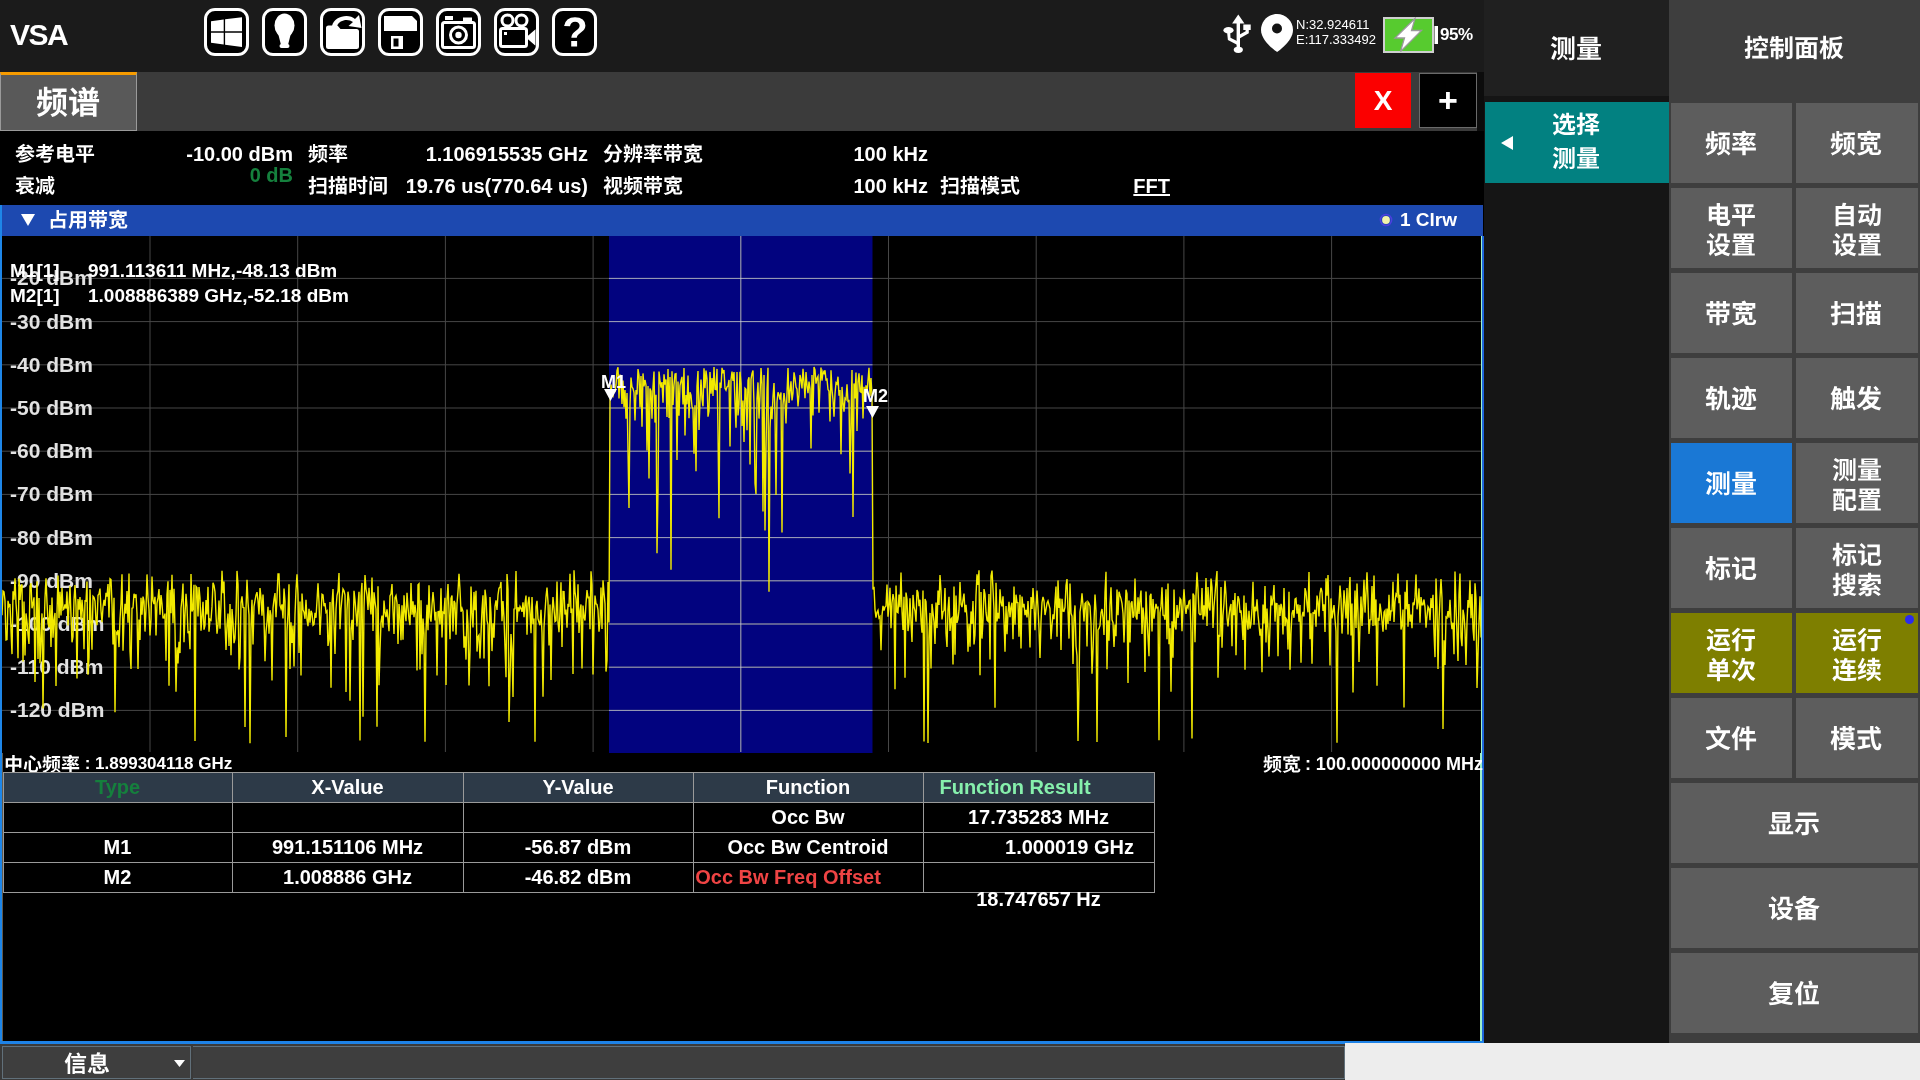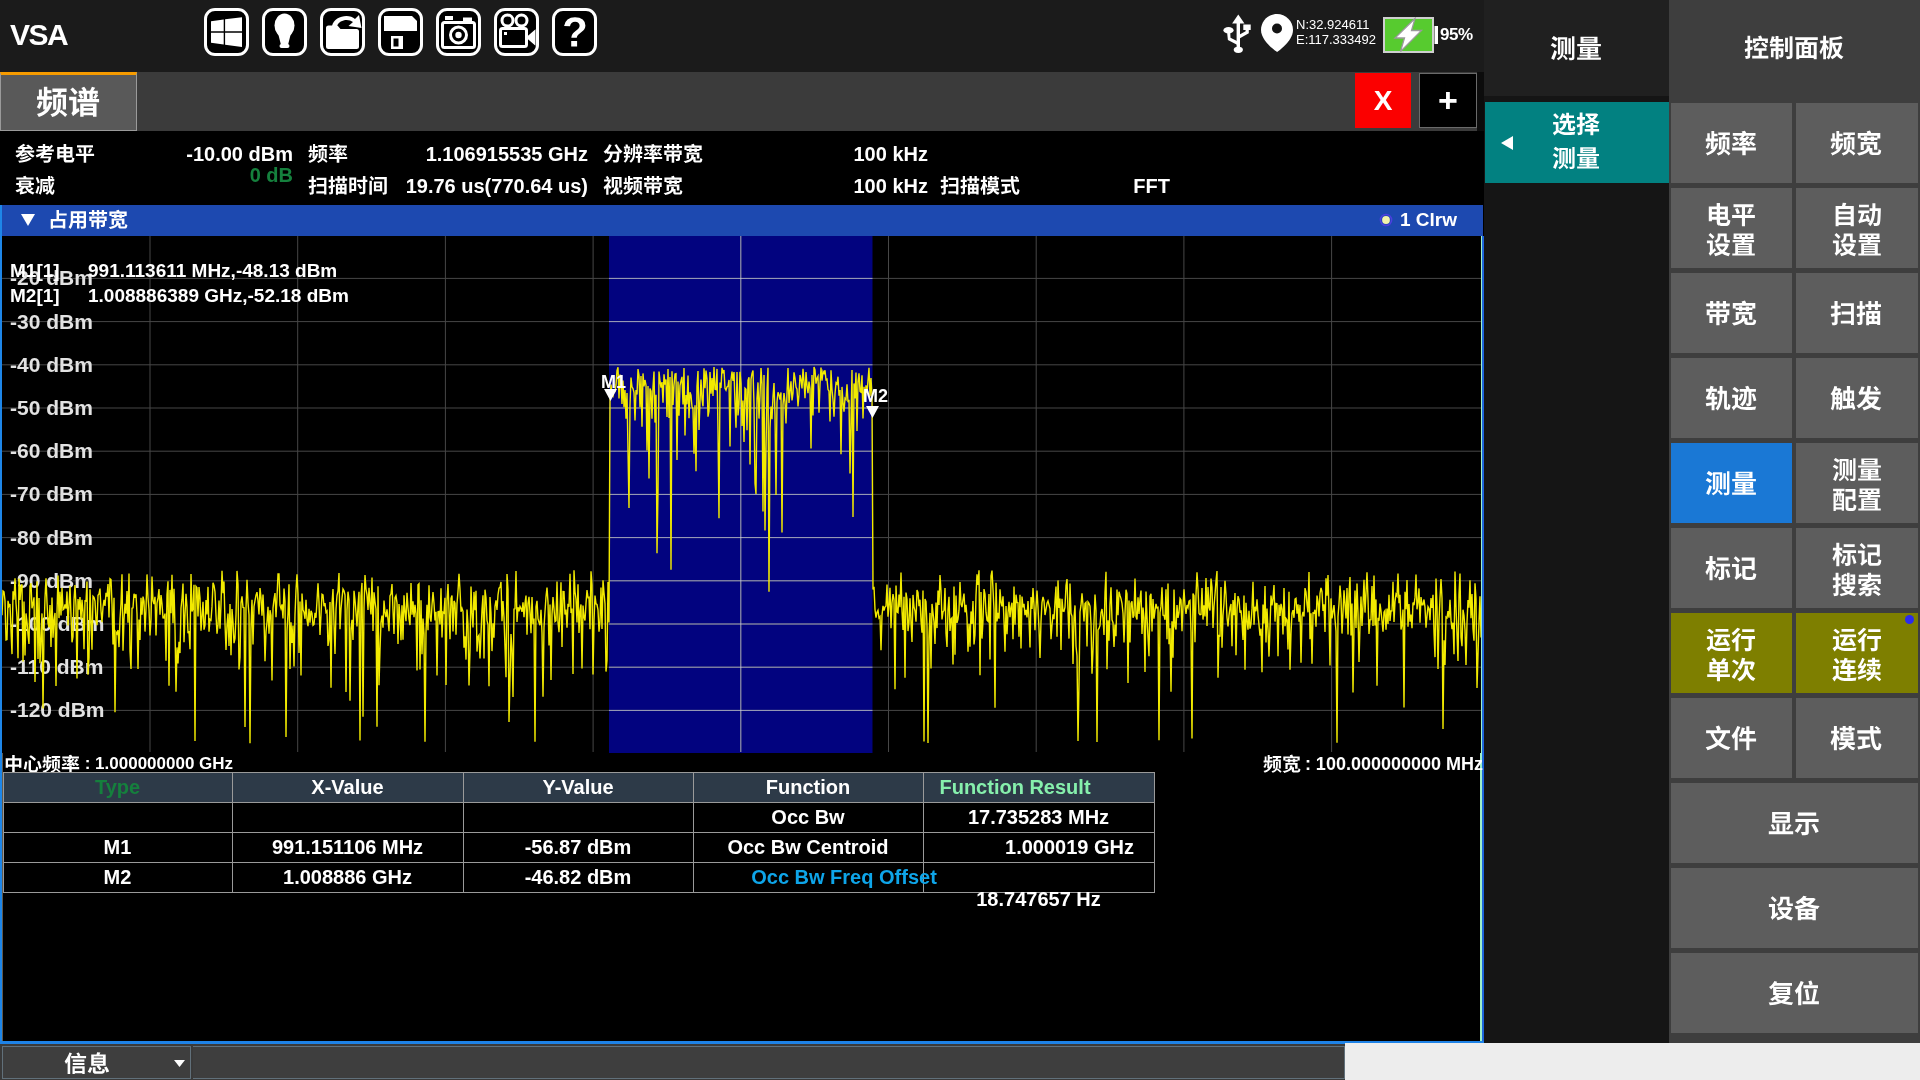--- a/index.html
+++ b/index.html
@@ -135,21 +135,21 @@
     <svg width="81" height="26" viewBox="0 -20.0 81 26" style="display:block">
       <path d="M8.7 -16.1V-5.4H11.0V-14.0H16.2V-5.4H18.6V-16.1ZM12.4 -12.9V-9.7C12.4 -6.6 11.9 -2.6 6.8 0.1C7.2 0.4 8.0 1.3 8.3 1.8C10.8 0.5 12.3 -1.2 13.3 -3.1V-0.6C13.3 1.1 13.9 1.5 15.6 1.5H16.9C19.0 1.5 19.3 0.6 19.5 -2.5C18.9 -2.7 18.2 -3.0 17.6 -3.4C17.6 -0.8 17.5 -0.2 17.0 -0.2H16.0C15.6 -0.2 15.5 -0.4 15.5 -0.9V-5.5H14.2C14.6 -6.9 14.7 -8.4 14.7 -9.6V-12.9ZM2.6 -15.9C3.2 -15.3 3.8 -14.4 4.1 -13.6H1.1V-11.5H5.3C4.2 -9.2 2.4 -7.1 0.6 -5.9C0.8 -5.4 1.3 -4.1 1.5 -3.4C2.1 -3.8 2.7 -4.3 3.2 -4.9V1.8H5.5V-6.0C6.0 -5.3 6.6 -4.5 6.9 -3.9L8.4 -5.8C8.0 -6.2 6.8 -7.6 6.0 -8.5C6.9 -9.8 7.6 -11.3 8.1 -12.9L6.9 -13.7L6.4 -13.6H5.0L6.3 -14.4C6.0 -15.2 5.2 -16.2 4.5 -17.0Z M22.1 -8.0C21.8 -6.6 21.2 -5.2 20.4 -4.2C20.9 -3.9 21.8 -3.4 22.2 -3.1C22.9 -4.2 23.7 -5.9 24.1 -7.6ZM30.7 -12.1V-2.7H32.7V-10.3H36.7V-2.7H38.7V-12.1H35.3L36.0 -13.8H39.1V-15.9H30.2V-13.8H33.8C33.6 -13.2 33.4 -12.6 33.2 -12.1ZM33.7 -9.5C33.7 -3.0 33.6 -1.0 29.0 0.2C29.4 0.6 29.9 1.4 30.1 1.9C32.5 1.2 33.8 0.3 34.6 -1.2C35.9 -0.3 37.4 1.0 38.2 1.8L39.5 0.4C38.7 -0.5 37.0 -1.8 35.7 -2.7L34.9 -1.8C35.6 -3.6 35.7 -6.0 35.7 -9.5ZM28.1 -7.8C27.8 -6.3 27.3 -5.0 26.7 -4.0V-9.0H30.1V-11.1H27.1V-12.9H29.6V-14.9H27.1V-17.0H25.0V-11.1H23.7V-15.3H21.8V-11.1H20.6V-9.0H24.5V-2.9H25.8C24.6 -1.5 22.9 -0.6 20.6 0.0C21.0 0.5 21.5 1.2 21.7 1.9C26.6 0.3 29.1 -2.3 30.2 -7.3Z M41.3 -10.4V-6.0H43.4V0.1H45.8V-4.6H48.7V1.8H51.2V-4.6H54.6V-2.3C54.6 -2.1 54.5 -2.0 54.3 -2.0C54.0 -2.0 53.2 -2.0 52.5 -2.0C52.8 -1.4 53.1 -0.6 53.2 0.1C54.4 0.1 55.4 0.1 56.1 -0.3C56.9 -0.6 57.0 -1.2 57.0 -2.2V-6.0H58.7V-10.4ZM48.7 -6.7H43.7V-8.4H48.7ZM51.2 -6.7V-8.4H56.3V-6.7ZM53.7 -16.9V-14.9H51.2V-16.9H48.8V-14.9H46.3V-16.9H43.9V-14.9H41.0V-12.9H43.9V-11.2H46.3V-12.9H48.8V-11.3H51.2V-12.9H53.7V-11.2H56.1V-12.9H59.1V-14.9H56.1V-16.9Z M63.6 -8.5V-2.2H66.0V-6.5H73.8V-2.4H76.4V-8.5ZM68.2 -16.5 68.6 -15.4H61.4V-11.1H63.6V-10.1H66.1V-9.0H68.6V-10.1H71.4V-9.0H73.9V-10.1H76.5V-11.1H78.7V-15.4H71.6C71.4 -16.0 71.0 -16.7 70.8 -17.2ZM71.4 -12.8V-11.9H68.6V-12.8H66.1V-11.9H63.6V-13.3H76.3V-11.9H73.9V-12.8ZM68.2 -5.9V-4.3C68.2 -3.0 67.6 -1.2 60.6 0.1C61.2 0.5 62.0 1.5 62.3 2.0C67.1 1.0 69.2 -0.5 70.2 -2.0V-1.1C70.2 0.9 70.8 1.6 73.3 1.6C73.8 1.6 75.9 1.6 76.4 1.6C78.5 1.6 79.1 0.8 79.4 -2.1C78.8 -2.2 77.8 -2.6 77.3 -3.0C77.2 -0.8 77.0 -0.5 76.2 -0.5C75.7 -0.5 74.0 -0.5 73.6 -0.5C72.8 -0.5 72.6 -0.5 72.6 -1.1V-3.9H70.8L70.8 -4.3V-5.9Z" fill="#fff"></path>
     </svg>
   </div>
 <div style="position:absolute;top:172px;font:700 20px 'Liberation Sans',sans-serif;color:#fff;white-space:pre;line-height:29px;right:992px;text-align:right;">100 kHz</div>
 <div style="position:absolute;left:940px;top:173px">
     <svg width="81" height="26" viewBox="0 -20.0 81 26" style="display:block">
       <path d="M3.5 -16.9V-13.3H0.8V-11.1H3.5V-7.5L0.6 -6.9L1.2 -4.6L3.5 -5.2V-0.8C3.5 -0.5 3.4 -0.4 3.1 -0.4C2.8 -0.4 2.0 -0.4 1.2 -0.4C1.5 0.2 1.8 1.1 1.9 1.7C3.3 1.7 4.3 1.7 4.9 1.3C5.6 1.0 5.8 0.4 5.8 -0.8V-5.7L8.4 -6.4L8.1 -8.6L5.8 -8.1V-11.1H8.1V-13.3H5.8V-16.9ZM8.5 -15.2V-13.0H16.1V-8.9H8.9V-6.5H16.1V-1.7H8.3V0.5H16.1V1.6H18.4V-15.2Z M34.5 -17.0V-14.4H31.8V-17.0H29.5V-14.4H27.2V-12.2H29.5V-10.0H31.8V-12.2H34.5V-10.0H36.8V-12.2H39.2V-14.4H36.8V-17.0ZM30.0 -3.3H32.1V-1.4H30.0ZM30.0 -5.4V-7.3H32.1V-5.4ZM36.3 -3.3V-1.4H34.2V-3.3ZM36.3 -5.4H34.2V-7.3H36.3ZM27.9 -9.3V1.7H30.0V0.7H36.3V1.6H38.6V-9.3ZM22.8 -17.0V-13.2H20.7V-11.0H22.8V-7.4L20.4 -6.8L20.9 -4.5L22.8 -5.1V-1.0C22.8 -0.8 22.7 -0.7 22.5 -0.7C22.2 -0.7 21.5 -0.7 20.8 -0.7C21.1 -0.1 21.4 0.9 21.4 1.5C22.7 1.5 23.6 1.4 24.2 1.1C24.8 0.7 25.0 0.1 25.0 -1.0V-5.7L27.0 -6.3L26.7 -8.5L25.0 -8.0V-11.0H26.8V-13.2H25.0V-17.0Z M50.2 -8.1H55.7V-7.2H50.2ZM50.2 -10.5H55.7V-9.6H50.2ZM54.4 -17.0V-15.6H52.1V-17.0H49.8V-15.6H47.5V-13.7H49.8V-12.5H52.1V-13.7H54.4V-12.5H56.7V-13.7H59.0V-15.6H56.7V-17.0ZM48.0 -12.2V-5.5H51.9C51.8 -5.1 51.8 -4.7 51.7 -4.4H47.1V-2.4H50.9C50.2 -1.4 48.8 -0.6 46.3 -0.1C46.8 0.3 47.4 1.2 47.6 1.8C50.9 1.0 52.5 -0.2 53.3 -2.0C54.3 -0.1 55.9 1.1 58.1 1.8C58.4 1.2 59.1 0.2 59.6 -0.2C57.8 -0.6 56.5 -1.3 55.6 -2.4H59.1V-4.4H54.1L54.2 -5.5H58.1V-12.2ZM43.0 -17.0V-13.3H40.8V-11.0H43.0V-10.5C42.5 -8.3 41.5 -5.7 40.4 -4.2C40.8 -3.6 41.3 -2.5 41.5 -1.8C42.1 -2.7 42.6 -3.8 43.0 -5.1V1.8H45.3V-7.3C45.7 -6.5 46.1 -5.6 46.3 -5.0L47.7 -6.7C47.4 -7.3 45.9 -9.6 45.3 -10.3V-11.0H47.1V-13.3H45.3V-17.0Z M70.9 -16.9C70.9 -15.8 70.9 -14.7 70.9 -13.6H61.0V-11.2H71.0C71.5 -4.1 73.0 1.8 76.5 1.8C78.4 1.8 79.2 0.9 79.5 -2.9C78.9 -3.2 78.0 -3.8 77.4 -4.3C77.3 -1.8 77.1 -0.7 76.7 -0.7C75.2 -0.7 74.0 -5.4 73.6 -11.2H79.0V-13.6H77.1L78.5 -14.8C77.9 -15.4 76.8 -16.4 75.9 -17.0L74.3 -15.7C75.1 -15.1 76.1 -14.2 76.6 -13.6H73.5C73.4 -14.7 73.4 -15.8 73.4 -16.9ZM61.0 -1.2 61.7 1.2C64.3 0.7 67.8 -0.0 71.1 -0.8L71.0 -2.9L67.2 -2.2V-6.6H70.4V-9.0H61.8V-6.6H64.8V-1.8C63.4 -1.6 62.1 -1.3 61.0 -1.2Z" fill="#fff"></path>
     </svg>
   </div>
-<div style="position:absolute;top:172px;font:700 20px 'Liberation Sans',sans-serif;color:#fff;white-space:pre;line-height:29px;right:750px;text-align:center;">FFT</div>
+<div style="position:absolute;top:172px;font:700 20px 'Liberation Sans',sans-serif;color:#fff;white-space:pre;line-height:29px;right:750px;text-align:center;text-decoration:underline;">FFT</div>
 <div class="abs" style="left:2px;top:205px;width:1481px;height:31px;background:#1d49b0"></div>
 <svg class="abs" style="left:21px;top:214px" width="14" height="12" viewBox="0 0 14 12">
     <path d="M0 0 h14 l-7 12 z" fill="#fff"></path>
   </svg>
 <div style="position:absolute;left:48px;top:207px">
     <svg width="81" height="26" viewBox="0 -20.0 81 26" style="display:block">
       <path d="M2.7 -7.9V1.7H5.0V0.7H14.8V1.6H17.3V-7.9H11.0V-11.4H18.7V-13.6H11.0V-17.0H8.5V-7.9ZM5.0 -1.5V-5.7H14.8V-1.5Z M22.8 -15.7V-8.5C22.8 -5.7 22.7 -2.1 20.5 0.3C21.0 0.6 22.0 1.5 22.4 1.9C23.8 0.3 24.5 -1.9 24.9 -4.1H29.0V1.5H31.4V-4.1H35.6V-1.1C35.6 -0.7 35.5 -0.6 35.1 -0.6C34.8 -0.6 33.4 -0.6 32.3 -0.6C32.6 0.0 33.0 1.0 33.1 1.7C34.9 1.7 36.1 1.6 36.9 1.3C37.8 0.9 38.0 0.2 38.0 -1.0V-15.7ZM25.2 -13.4H29.0V-11.0H25.2ZM35.6 -13.4V-11.0H31.4V-13.4ZM25.2 -8.8H29.0V-6.3H25.1C25.2 -7.1 25.2 -7.8 25.2 -8.5ZM35.6 -8.8V-6.3H31.4V-8.8Z M41.3 -10.4V-6.0H43.4V0.1H45.8V-4.6H48.7V1.8H51.2V-4.6H54.6V-2.3C54.6 -2.1 54.5 -2.0 54.3 -2.0C54.0 -2.0 53.2 -2.0 52.5 -2.0C52.8 -1.4 53.1 -0.6 53.2 0.1C54.4 0.1 55.4 0.1 56.1 -0.3C56.9 -0.6 57.0 -1.2 57.0 -2.2V-6.0H58.7V-10.4ZM48.7 -6.7H43.7V-8.4H48.7ZM51.2 -6.7V-8.4H56.3V-6.7ZM53.7 -16.9V-14.9H51.2V-16.9H48.8V-14.9H46.3V-16.9H43.9V-14.9H41.0V-12.9H43.9V-11.2H46.3V-12.9H48.8V-11.3H51.2V-12.9H53.7V-11.2H56.1V-12.9H59.1V-14.9H56.1V-16.9Z M63.6 -8.5V-2.2H66.0V-6.5H73.8V-2.4H76.4V-8.5ZM68.2 -16.5 68.6 -15.4H61.4V-11.1H63.6V-10.1H66.1V-9.0H68.6V-10.1H71.4V-9.0H73.9V-10.1H76.5V-11.1H78.7V-15.4H71.6C71.4 -16.0 71.0 -16.7 70.8 -17.2ZM71.4 -12.8V-11.9H68.6V-12.8H66.1V-11.9H63.6V-13.3H76.3V-11.9H73.9V-12.8ZM68.2 -5.9V-4.3C68.2 -3.0 67.6 -1.2 60.6 0.1C61.2 0.5 62.0 1.5 62.3 2.0C67.1 1.0 69.2 -0.5 70.2 -2.0V-1.1C70.2 0.9 70.8 1.6 73.3 1.6C73.8 1.6 75.9 1.6 76.4 1.6C78.5 1.6 79.1 0.8 79.4 -2.1C78.8 -2.2 77.8 -2.6 77.3 -3.0C77.2 -0.8 77.0 -0.5 76.2 -0.5C75.7 -0.5 74.0 -0.5 73.6 -0.5C72.8 -0.5 72.6 -0.5 72.6 -1.1V-3.9H70.8L70.8 -4.3V-5.9Z" fill="#fff"></path>
     </svg>
   </div>
 <svg class="abs" style="left:1378px;top:212px" width="16" height="16" viewBox="0 0 16 16">
@@ -212,21 +212,21 @@
 <path d="M608.5 165 l-6.5 -12 h13 z" fill="#fff"></path>
 <text x="599" y="152" font-family="Liberation Sans" font-size="18" font-weight="700" fill="#fff">M1</text>
 <path d="M870.5 182 l-6.5 -12 h13 z" fill="#fff"></path>
 <text x="861" y="166" font-family="Liberation Sans" font-size="18" font-weight="700" fill="#fff">M2</text>
 </svg>
 <div style="position:absolute;left:4px;top:752px">
     <svg width="77" height="25" viewBox="0 -19.0 77 25" style="display:block">
       <path d="M8.2 -16.1V-12.8H1.7V-3.2H4.0V-4.3H8.2V1.7H10.7V-4.3H15.0V-3.3H17.4V-12.8H10.7V-16.1ZM4.0 -6.5V-10.6H8.2V-6.5ZM15.0 -6.5H10.7V-10.6H15.0Z M24.6 -10.7V-1.9C24.6 0.6 25.3 1.3 27.8 1.3C28.3 1.3 30.4 1.3 31.0 1.3C33.3 1.3 33.9 0.2 34.2 -3.4C33.6 -3.6 32.6 -4.0 32.0 -4.4C31.9 -1.4 31.7 -0.8 30.8 -0.8C30.3 -0.8 28.5 -0.8 28.0 -0.8C27.1 -0.8 27.0 -0.9 27.0 -1.9V-10.7ZM21.1 -9.6C20.9 -7.0 20.4 -4.2 19.7 -2.2L22.0 -1.2C22.6 -3.4 23.1 -6.7 23.4 -9.2ZM33.0 -9.3C34.0 -7.1 35.0 -4.1 35.3 -2.1L37.6 -3.1C37.2 -5.1 36.2 -7.9 35.1 -10.2ZM25.3 -14.3C27.0 -13.1 29.4 -11.3 30.4 -10.1L32.1 -11.9C31.0 -13.1 28.5 -14.8 26.8 -15.8Z M40.0 -7.6C39.7 -6.3 39.1 -4.9 38.4 -4.0C38.9 -3.7 39.7 -3.2 40.1 -2.9C40.8 -4.0 41.5 -5.6 41.9 -7.2ZM48.1 -11.5V-2.5H50.0V-9.8H53.8V-2.6H55.8V-11.5H52.6L53.2 -13.1H56.2V-15.1H47.7V-13.1H51.1C50.9 -12.6 50.7 -12.0 50.5 -11.5ZM51.0 -9.1C51.0 -2.9 51.0 -0.9 46.5 0.2C46.9 0.6 47.4 1.3 47.6 1.8C49.9 1.2 51.1 0.3 51.9 -1.2C53.1 -0.3 54.5 0.9 55.3 1.7L56.6 0.4C55.7 -0.5 54.1 -1.7 53.0 -2.5L52.2 -1.7C52.8 -3.4 52.9 -5.7 52.9 -9.1ZM45.7 -7.4C45.4 -6.0 45.0 -4.8 44.3 -3.8V-8.5H47.6V-10.5H44.7V-12.3H47.2V-14.1H44.7V-16.1H42.7V-10.5H41.5V-14.5H39.7V-10.5H38.6V-8.5H42.3V-2.8H43.5C42.4 -1.4 40.7 -0.6 38.5 0.0C39.0 0.4 39.4 1.2 39.7 1.8C44.3 0.3 46.6 -2.2 47.7 -7.0Z M72.5 -12.2C71.9 -11.5 70.9 -10.4 70.1 -9.8L71.7 -8.8C72.5 -9.4 73.6 -10.2 74.4 -11.1ZM58.3 -10.9C59.3 -10.3 60.6 -9.4 61.1 -8.8L62.7 -10.1C62.1 -10.7 60.8 -11.6 59.8 -12.1ZM57.8 -3.9V-1.8H65.3V1.7H67.7V-1.8H75.2V-3.9H67.7V-5.2H65.3V-3.9ZM64.8 -15.7 65.4 -14.6H58.3V-12.6H64.8C64.4 -11.9 64.0 -11.4 63.8 -11.2C63.5 -10.9 63.2 -10.6 62.9 -10.6C63.1 -10.1 63.4 -9.2 63.6 -8.8C63.8 -8.9 64.3 -9.0 65.7 -9.1C65.1 -8.5 64.5 -8.0 64.2 -7.8C63.5 -7.2 63.1 -6.9 62.6 -6.8C62.8 -6.3 63.1 -5.4 63.2 -5.0C63.7 -5.2 64.4 -5.3 69.0 -5.8C69.1 -5.4 69.2 -5.1 69.3 -4.8L71.1 -5.5C70.9 -5.9 70.7 -6.5 70.3 -7.1C71.5 -6.4 72.7 -5.5 73.4 -4.9L75.1 -6.2C74.2 -7.0 72.5 -8.0 71.3 -8.7L70.0 -7.6C69.7 -8.1 69.4 -8.5 69.1 -8.9L67.4 -8.3C67.6 -8.0 67.9 -7.7 68.1 -7.4L66.1 -7.2C67.6 -8.4 69.1 -9.9 70.4 -11.4L68.7 -12.5C68.3 -12.0 67.9 -11.4 67.5 -10.9L65.7 -10.9C66.2 -11.4 66.7 -12.0 67.1 -12.6H74.9V-14.6H68.1C67.9 -15.1 67.5 -15.8 67.1 -16.2ZM57.8 -6.7 58.9 -4.9C60.0 -5.4 61.3 -6.1 62.6 -6.8L62.9 -7.0L62.5 -8.6C60.8 -7.9 59.0 -7.2 57.8 -6.7Z" fill="#fff"></path>
     </svg>
   </div>
-<div style="position:absolute;top:752px;font:700 17px 'Liberation Sans',sans-serif;color:#fff;white-space:pre;line-height:24px;left:80px;"> : 1.000000000 GHz</div>
+<div style="position:absolute;top:752px;font:700 17px 'Liberation Sans',sans-serif;color:#fff;white-space:pre;line-height:24px;left:80px;"> : 1.899304118 GHz</div>
 <div style="position:absolute;left:1263px;top:752px">
     <svg width="39" height="25" viewBox="0 -19.0 39 25" style="display:block">
       <path d="M2.0 -7.6C1.7 -6.3 1.1 -4.9 0.4 -4.0C0.9 -3.7 1.7 -3.2 2.1 -2.9C2.8 -4.0 3.5 -5.6 3.9 -7.2ZM10.1 -11.5V-2.5H12.0V-9.8H15.8V-2.6H17.8V-11.5H14.6L15.2 -13.1H18.2V-15.1H9.7V-13.1H13.1C12.9 -12.6 12.7 -12.0 12.5 -11.5ZM13.0 -9.1C13.0 -2.9 13.0 -0.9 8.5 0.2C8.9 0.6 9.4 1.3 9.6 1.8C11.9 1.2 13.1 0.3 13.9 -1.2C15.1 -0.3 16.5 0.9 17.3 1.7L18.6 0.4C17.7 -0.5 16.1 -1.7 15.0 -2.5L14.2 -1.7C14.8 -3.4 14.9 -5.7 14.9 -9.1ZM7.7 -7.4C7.4 -6.0 7.0 -4.8 6.3 -3.8V-8.5H9.6V-10.5H6.7V-12.3H9.2V-14.1H6.7V-16.1H4.7V-10.5H3.5V-14.5H1.7V-10.5H0.6V-8.5H4.3V-2.8H5.5C4.4 -1.4 2.7 -0.6 0.5 0.0C1.0 0.4 1.4 1.2 1.7 1.8C6.3 0.3 8.6 -2.2 9.7 -7.0Z M22.4 -8.1V-2.1H24.7V-6.2H32.1V-2.3H34.6V-8.1ZM26.8 -15.7 27.2 -14.6H20.3V-10.5H22.4V-9.6H24.8V-8.6H27.2V-9.6H29.8V-8.5H32.2V-9.6H34.6V-10.5H36.7V-14.6H30.0C29.8 -15.2 29.5 -15.8 29.2 -16.4ZM29.8 -12.2V-11.3H27.2V-12.2H24.8V-11.3H22.4V-12.7H34.5V-11.3H32.2V-12.2ZM26.8 -5.6V-4.1C26.8 -2.9 26.2 -1.1 19.6 0.1C20.2 0.5 20.9 1.4 21.2 1.9C25.7 0.9 27.8 -0.5 28.7 -1.9V-1.0C28.7 0.9 29.3 1.5 31.7 1.5C32.1 1.5 34.1 1.5 34.6 1.5C36.6 1.5 37.2 0.8 37.4 -2.0C36.8 -2.1 35.9 -2.5 35.4 -2.8C35.3 -0.7 35.2 -0.4 34.4 -0.4C33.9 -0.4 32.3 -0.4 32.0 -0.4C31.1 -0.4 31.0 -0.5 31.0 -1.0V-3.7H29.3L29.3 -4.0V-5.6Z" fill="#fff"></path>
     </svg>
   </div>
 <div style="position:absolute;top:751px;font:700 18px 'Liberation Sans',sans-serif;color:#fff;white-space:pre;line-height:26px;right:437px;text-align:center;"> : 100.000000000 MHz</div>
 <div class="abs" style="left:3px;top:772px;width:1151px;height:30px;background:#2d3a48"></div>
 <div class="abs" style="left:3px;top:772px;width:1151px;height:1px;background:#9a9a9a"></div>
 <div class="abs" style="left:3px;top:802px;width:1151px;height:1px;background:#9a9a9a"></div>
 <div class="abs" style="left:3px;top:832px;width:1151px;height:1px;background:#9a9a9a"></div>
@@ -246,21 +246,21 @@
 <div style="position:absolute;top:803px;font:700 20px 'Liberation Sans',sans-serif;color:#fff;white-space:pre;line-height:29px;left:808.0px;transform:translateX(-50%);">Occ Bw</div>
 <div style="position:absolute;top:803px;font:700 20px 'Liberation Sans',sans-serif;color:#fff;white-space:pre;line-height:29px;left:1038.5px;transform:translateX(-50%);">17.735283 MHz</div>
 <div style="position:absolute;top:833px;font:700 20px 'Liberation Sans',sans-serif;color:#fff;white-space:pre;line-height:29px;left:117.5px;transform:translateX(-50%);">M1</div>
 <div style="position:absolute;top:833px;font:700 20px 'Liberation Sans',sans-serif;color:#fff;white-space:pre;line-height:29px;left:347.5px;transform:translateX(-50%);">991.151106 MHz</div>
 <div style="position:absolute;top:833px;font:700 20px 'Liberation Sans',sans-serif;color:#fff;white-space:pre;line-height:29px;left:578.0px;transform:translateX(-50%);">-56.87 dBm</div>
 <div style="position:absolute;top:833px;font:700 20px 'Liberation Sans',sans-serif;color:#fff;white-space:pre;line-height:29px;left:808.0px;transform:translateX(-50%);">Occ Bw Centroid</div>
 <div style="position:absolute;top:833px;font:700 20px 'Liberation Sans',sans-serif;color:#fff;white-space:pre;line-height:29px;left:1038.5px;transform:translateX(-50%);margin-left:31px;">1.000019 GHz</div>
 <div style="position:absolute;top:863px;font:700 20px 'Liberation Sans',sans-serif;color:#fff;white-space:pre;line-height:29px;left:117.5px;transform:translateX(-50%);">M2</div>
 <div style="position:absolute;top:863px;font:700 20px 'Liberation Sans',sans-serif;color:#fff;white-space:pre;line-height:29px;left:347.5px;transform:translateX(-50%);">1.008886 GHz</div>
 <div style="position:absolute;top:863px;font:700 20px 'Liberation Sans',sans-serif;color:#fff;white-space:pre;line-height:29px;left:578.0px;transform:translateX(-50%);">-46.82 dBm</div>
-<div style="position:absolute;top:863px;font:700 20px 'Liberation Sans',sans-serif;color:#0ea5e9;white-space:pre;line-height:29px;left:844px;transform:translateX(-50%);">Occ Bw Freq Offset</div>
+<div style="position:absolute;top:863px;font:700 20px 'Liberation Sans',sans-serif;color:#ef4444;white-space:pre;line-height:29px;left:788px;transform:translateX(-50%);">Occ Bw Freq Offset</div>
 <div style="position:absolute;top:863px;font:700 20px 'Liberation Sans',sans-serif;color:#fff;white-space:pre;line-height:29px;left:1038.5px;transform:translateX(-50%);margin-top:22px;">18.747657 Hz</div>
 <div style="position:absolute;left:1550px;top:32px">
     <svg width="53" height="34" viewBox="0 -26.0 53 34" style="display:block">
       <path d="M7.9 -20.7V-3.6H10.3V-18.5H14.8V-3.8H17.2V-20.7ZM22.0 -21.7V-0.8C22.0 -0.4 21.9 -0.3 21.5 -0.3C21.1 -0.3 19.9 -0.3 18.6 -0.3C18.9 0.4 19.3 1.6 19.4 2.2C21.2 2.2 22.5 2.2 23.3 1.7C24.2 1.3 24.4 0.6 24.4 -0.8V-21.7ZM18.4 -19.7V-3.7H20.8V-19.7ZM1.7 -19.6C3.1 -18.8 5.1 -17.6 6.0 -16.8L7.9 -19.3C6.9 -20.1 4.9 -21.2 3.6 -21.9ZM0.7 -12.6C2.1 -11.9 4.1 -10.7 5.0 -10.0L6.9 -12.5C5.8 -13.2 3.8 -14.2 2.5 -14.9ZM1.2 0.5 4.0 2.1C5.0 -0.5 6.2 -3.5 7.0 -6.3L4.5 -7.9C3.5 -4.9 2.2 -1.6 1.2 0.5ZM11.3 -17.1V-7.1C11.3 -4.2 10.9 -1.4 6.8 0.4C7.2 0.8 8.0 1.8 8.2 2.3C10.5 1.3 11.9 -0.2 12.7 -1.9C13.8 -0.7 15.2 1.1 15.8 2.1L17.8 0.9C17.1 -0.2 15.6 -1.9 14.4 -3.1L12.8 -2.2C13.4 -3.7 13.6 -5.5 13.6 -7.1V-17.1Z M33.5 -17.3H44.3V-16.4H33.5ZM33.5 -19.7H44.3V-18.8H33.5ZM30.5 -21.3V-14.8H47.5V-21.3ZM27.2 -14.1V-11.8H50.9V-14.1ZM32.9 -6.9H37.5V-6.0H32.9ZM40.5 -6.9H45.0V-6.0H40.5ZM32.9 -9.4H37.5V-8.5H32.9ZM40.5 -9.4H45.0V-8.5H40.5ZM27.1 -0.6V1.7H50.9V-0.6H40.5V-1.5H48.6V-3.5H40.5V-4.4H48.1V-11.0H30.0V-4.4H37.5V-3.5H29.5V-1.5H37.5V-0.6Z" fill="#fff"></path>
     </svg>
   </div>
 <div style="position:absolute;left:1744px;top:32px">
     <svg width="101" height="33" viewBox="0 -25.0 101 33" style="display:block">
       <path d="M16.8 -13.1C18.4 -11.9 20.6 -10.0 21.7 -8.9L23.5 -10.9C22.4 -12.0 20.1 -13.7 18.6 -14.9ZM3.5 -21.3V-16.8H1.0V-14.1H3.5V-8.8L0.7 -8.0L1.2 -5.1L3.5 -5.9V-1.3C3.5 -1.0 3.4 -0.9 3.1 -0.9C2.8 -0.9 1.9 -0.9 1.0 -0.9C1.4 -0.1 1.7 1.1 1.8 1.9C3.4 1.9 4.5 1.8 5.2 1.3C6.0 0.8 6.2 0.1 6.2 -1.3V-6.8L8.8 -7.8L8.3 -10.4L6.2 -9.7V-14.1H8.4V-16.8H6.2V-21.3ZM13.5 -14.8C12.4 -13.4 10.6 -12.0 9.0 -11.0C9.5 -10.5 10.2 -9.4 10.6 -8.8H10.1V-6.2H14.7V-1.2H8.2V1.4H24.3V-1.2H17.8V-6.2H22.5V-8.8H10.9C12.7 -10.0 14.7 -12.0 16.0 -13.8ZM14.1 -20.7C14.4 -20.0 14.8 -19.2 15.0 -18.4H9.0V-13.8H11.7V-15.9H21.1V-13.9H23.9V-18.4H18.2C17.9 -19.2 17.4 -20.5 17.0 -21.4Z M41.1 -19.2V-5.0H43.9V-19.2ZM45.6 -20.8V-1.3C45.6 -0.9 45.4 -0.8 45.0 -0.8C44.6 -0.8 43.3 -0.8 42.0 -0.8C42.4 0.1 42.8 1.4 42.9 2.2C44.9 2.2 46.3 2.1 47.2 1.6C48.2 1.1 48.5 0.3 48.5 -1.3V-20.8ZM27.8 -20.8C27.4 -18.4 26.6 -15.9 25.5 -14.2C26.1 -14.1 27.1 -13.7 27.8 -13.3H25.9V-10.6H31.6V-8.8H26.9V0.2H29.6V-6.1H31.6V2.2H34.5V-6.1H36.7V-2.5C36.7 -2.2 36.6 -2.1 36.4 -2.1C36.1 -2.1 35.5 -2.1 34.8 -2.2C35.1 -1.5 35.5 -0.4 35.5 0.4C36.8 0.4 37.8 0.4 38.5 -0.1C39.2 -0.5 39.4 -1.2 39.4 -2.4V-8.8H34.5V-10.6H40.0V-13.3H34.5V-15.2H39.0V-17.9H34.5V-21.1H31.6V-17.9H30.0C30.2 -18.7 30.4 -19.4 30.6 -20.2ZM31.6 -13.3H28.2C28.5 -13.9 28.8 -14.5 29.1 -15.2H31.6Z M60.4 -7.9H64.2V-6.0H60.4ZM60.4 -10.2V-12.0H64.2V-10.2ZM60.4 -3.7H64.2V-1.8H60.4ZM51.2 -19.8V-17.0H60.4C60.3 -16.2 60.1 -15.5 60.0 -14.7H52.3V2.2H55.2V1.0H69.7V2.2H72.7V-14.7H63.1L63.9 -17.0H73.8V-19.8ZM55.2 -1.8V-12.0H57.7V-1.8ZM69.7 -1.8H67.0V-12.0H69.7Z M79.2 -21.2V-16.6H76.2V-13.8H79.1C78.3 -10.7 77.0 -7.1 75.5 -5.3C76.0 -4.5 76.6 -3.1 76.8 -2.3C77.7 -3.7 78.5 -5.7 79.2 -7.9V2.2H82.0V-9.7C82.5 -8.6 83.0 -7.4 83.2 -6.6L85.0 -8.8C84.5 -9.6 82.6 -12.5 82.0 -13.3V-13.8H84.7V-16.6H82.0V-21.2ZM88.4 -11.7C89.1 -8.7 90.0 -6.0 91.2 -3.8C89.8 -2.2 88.2 -1.0 86.3 -0.2C87.8 -3.8 88.3 -8.2 88.4 -11.7ZM96.8 -21.1C94.1 -20.0 89.6 -19.5 85.5 -19.3V-13.4C85.5 -9.3 85.3 -3.4 82.5 0.7C83.2 1.0 84.4 1.9 84.9 2.4C85.5 1.6 85.9 0.7 86.3 -0.2C86.9 0.4 87.7 1.5 88.1 2.2C89.9 1.4 91.5 0.2 92.9 -1.2C94.2 0.2 95.7 1.5 97.5 2.3C97.9 1.5 98.8 0.4 99.5 -0.2C97.6 -1.0 96.0 -2.2 94.8 -3.7C96.5 -6.3 97.7 -9.7 98.2 -13.9L96.4 -14.4L95.8 -14.3H88.5V-16.9C92.1 -17.1 96.0 -17.6 98.8 -18.7ZM95.0 -11.7C94.5 -9.7 93.8 -7.9 93.0 -6.4C92.2 -8.0 91.5 -9.8 91.1 -11.7Z" fill="#fff"></path>
     </svg>

